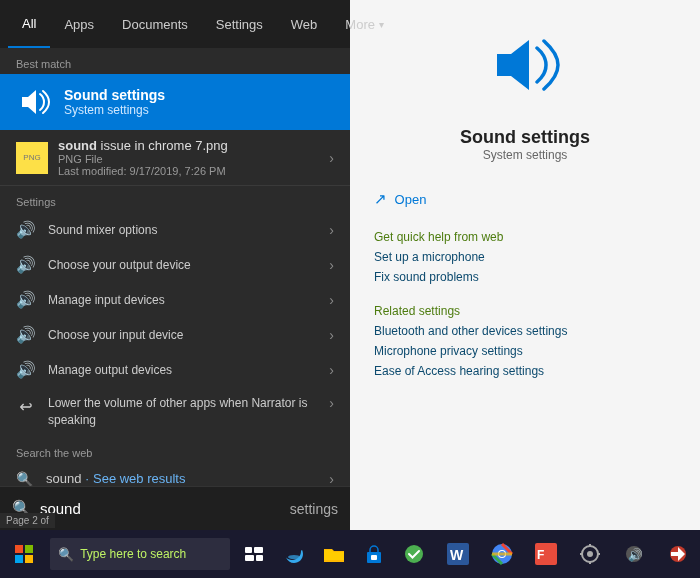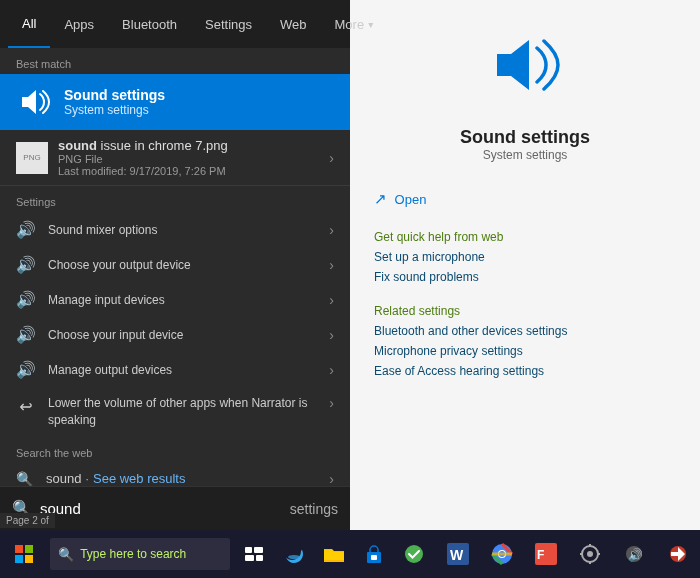--- a/index.html
+++ b/index.html
@@ -168,21 +168,21 @@
       display: flex;
       align-items: center;
       padding: 8px 16px;
       gap: 10px;
       cursor: pointer;
       border-bottom: 1px solid #3a3a3a;
     }
     .file-icon {
       width: 32px;
       height: 32px;
-      background: #e5e5e5;
+      background: #fde047;
       display: flex;
       align-items: center;
       justify-content: center;
       font-size: 10px;
       color: #555;
       flex-shrink: 0;
     }
     .file-info { flex: 1; }
     .file-name { color: #ddd; font-size: 13px; }
     .file-name .bold { font-weight: 700; }
@@ -308,21 +308,21 @@
 </head>
 <body>
 
 <div class="start-menu">
 
   <div class="left-panel">
 
     <div class="nav-tabs">
       <div class="nav-tab active">All</div>
       <div class="nav-tab">Apps</div>
-      <div class="nav-tab">Bluetooth</div>
+      <div class="nav-tab">Documents</div>
       <div class="nav-tab">Settings</div>
       <div class="nav-tab">Web</div>
       <div class="nav-tab nav-more">
         <span>More</span>
         <span style="font-size:10px;">▾</span>
       </div>
       <div class="nav-spacer"></div>
       <div class="feedback-btn">Feedback</div>
       <div class="dots-btn">···</div>
     </div>

